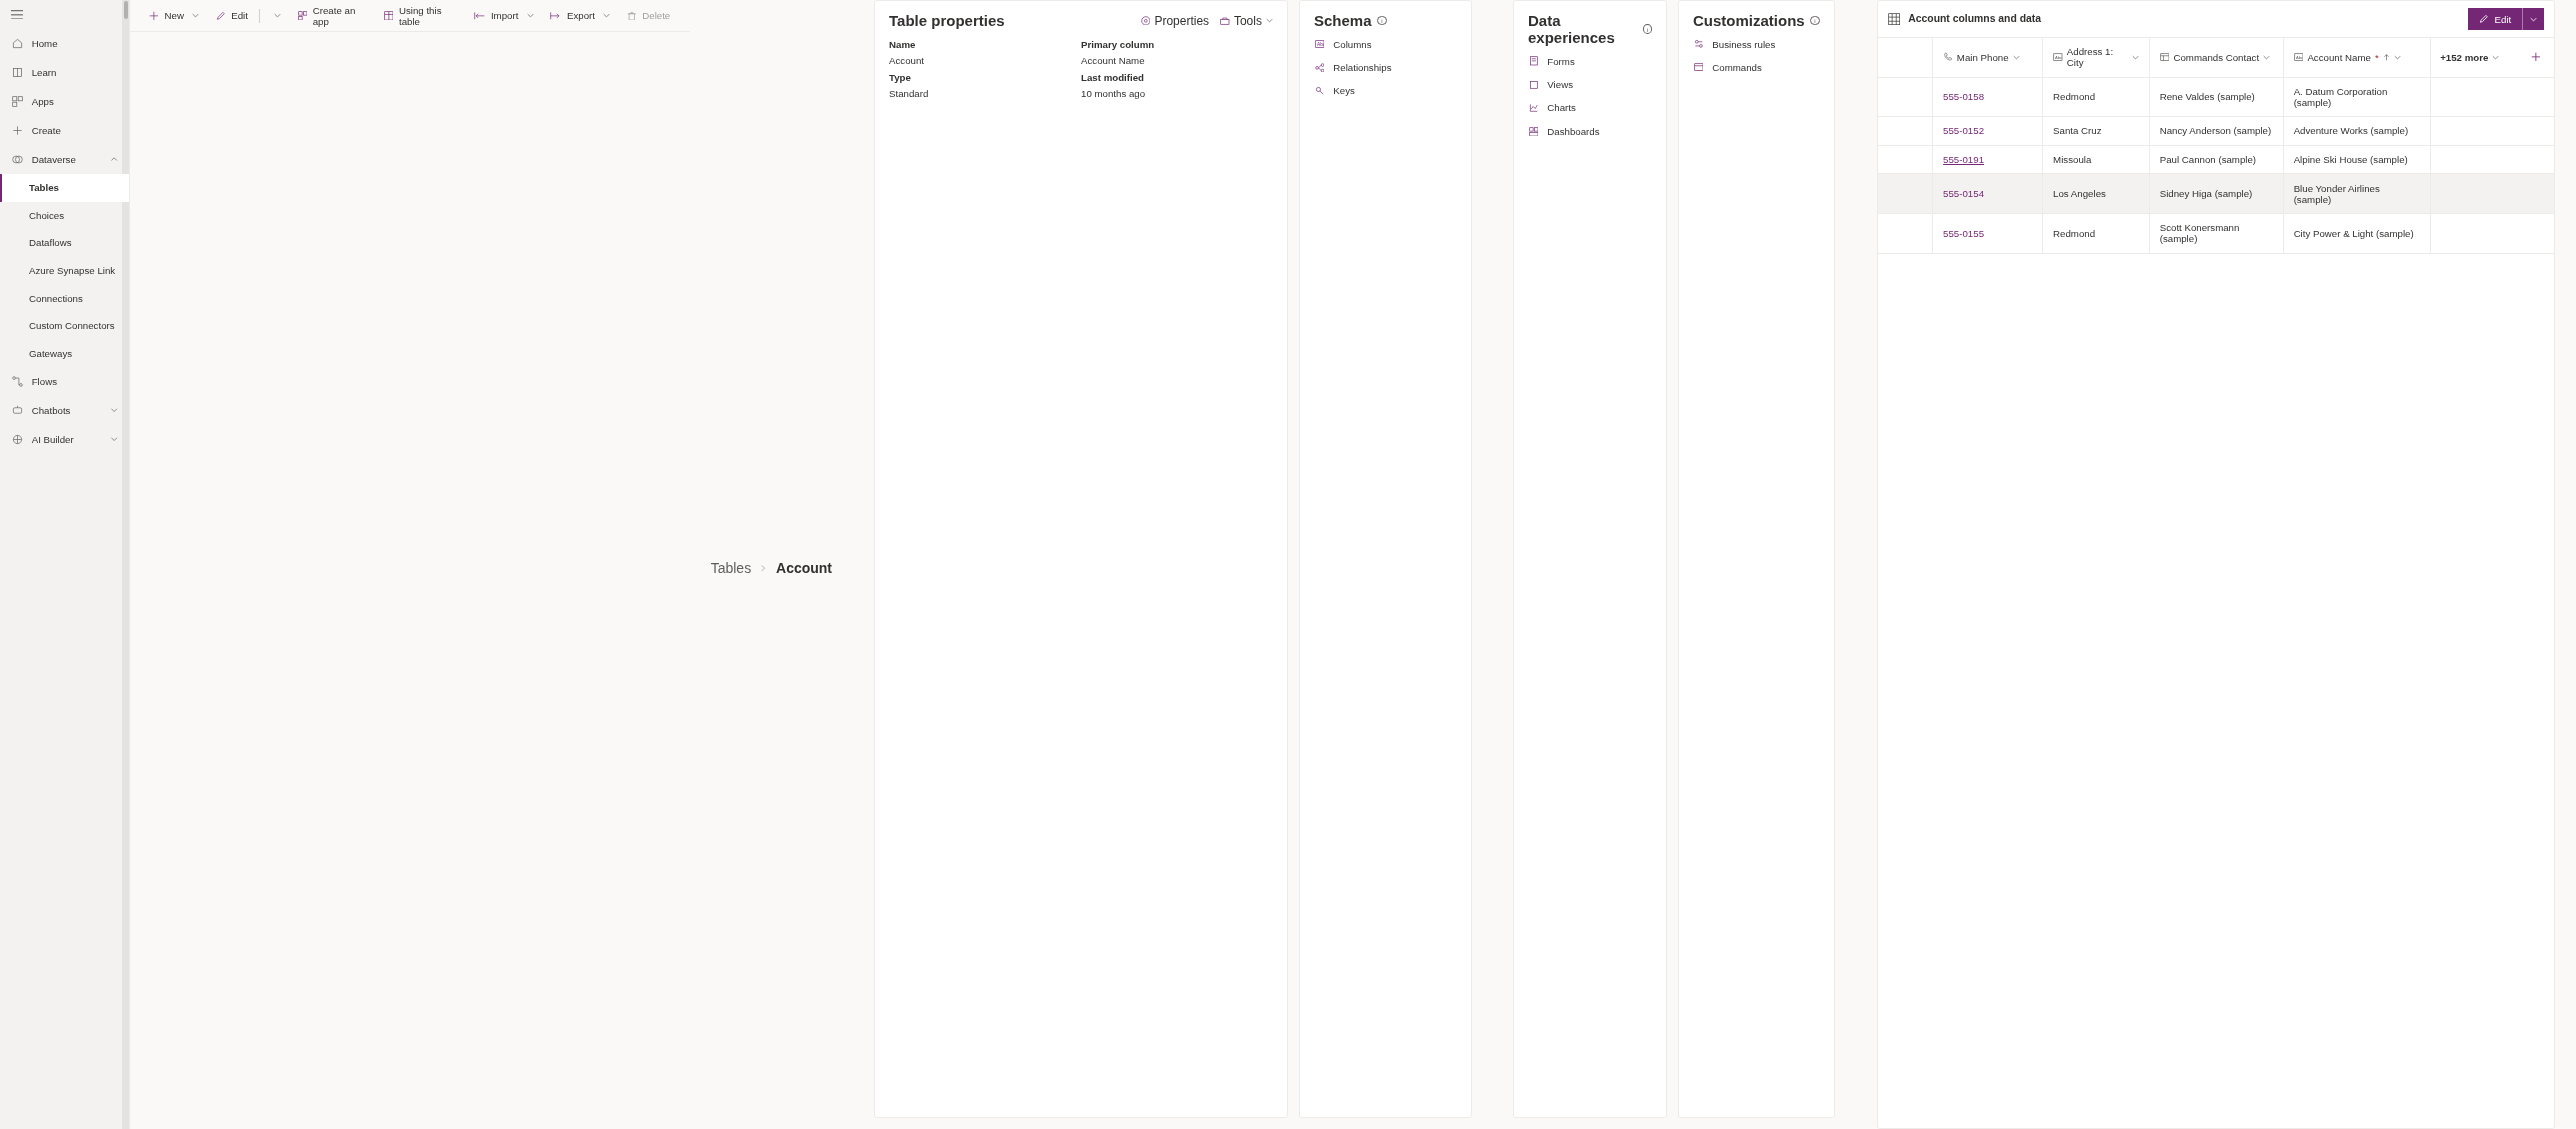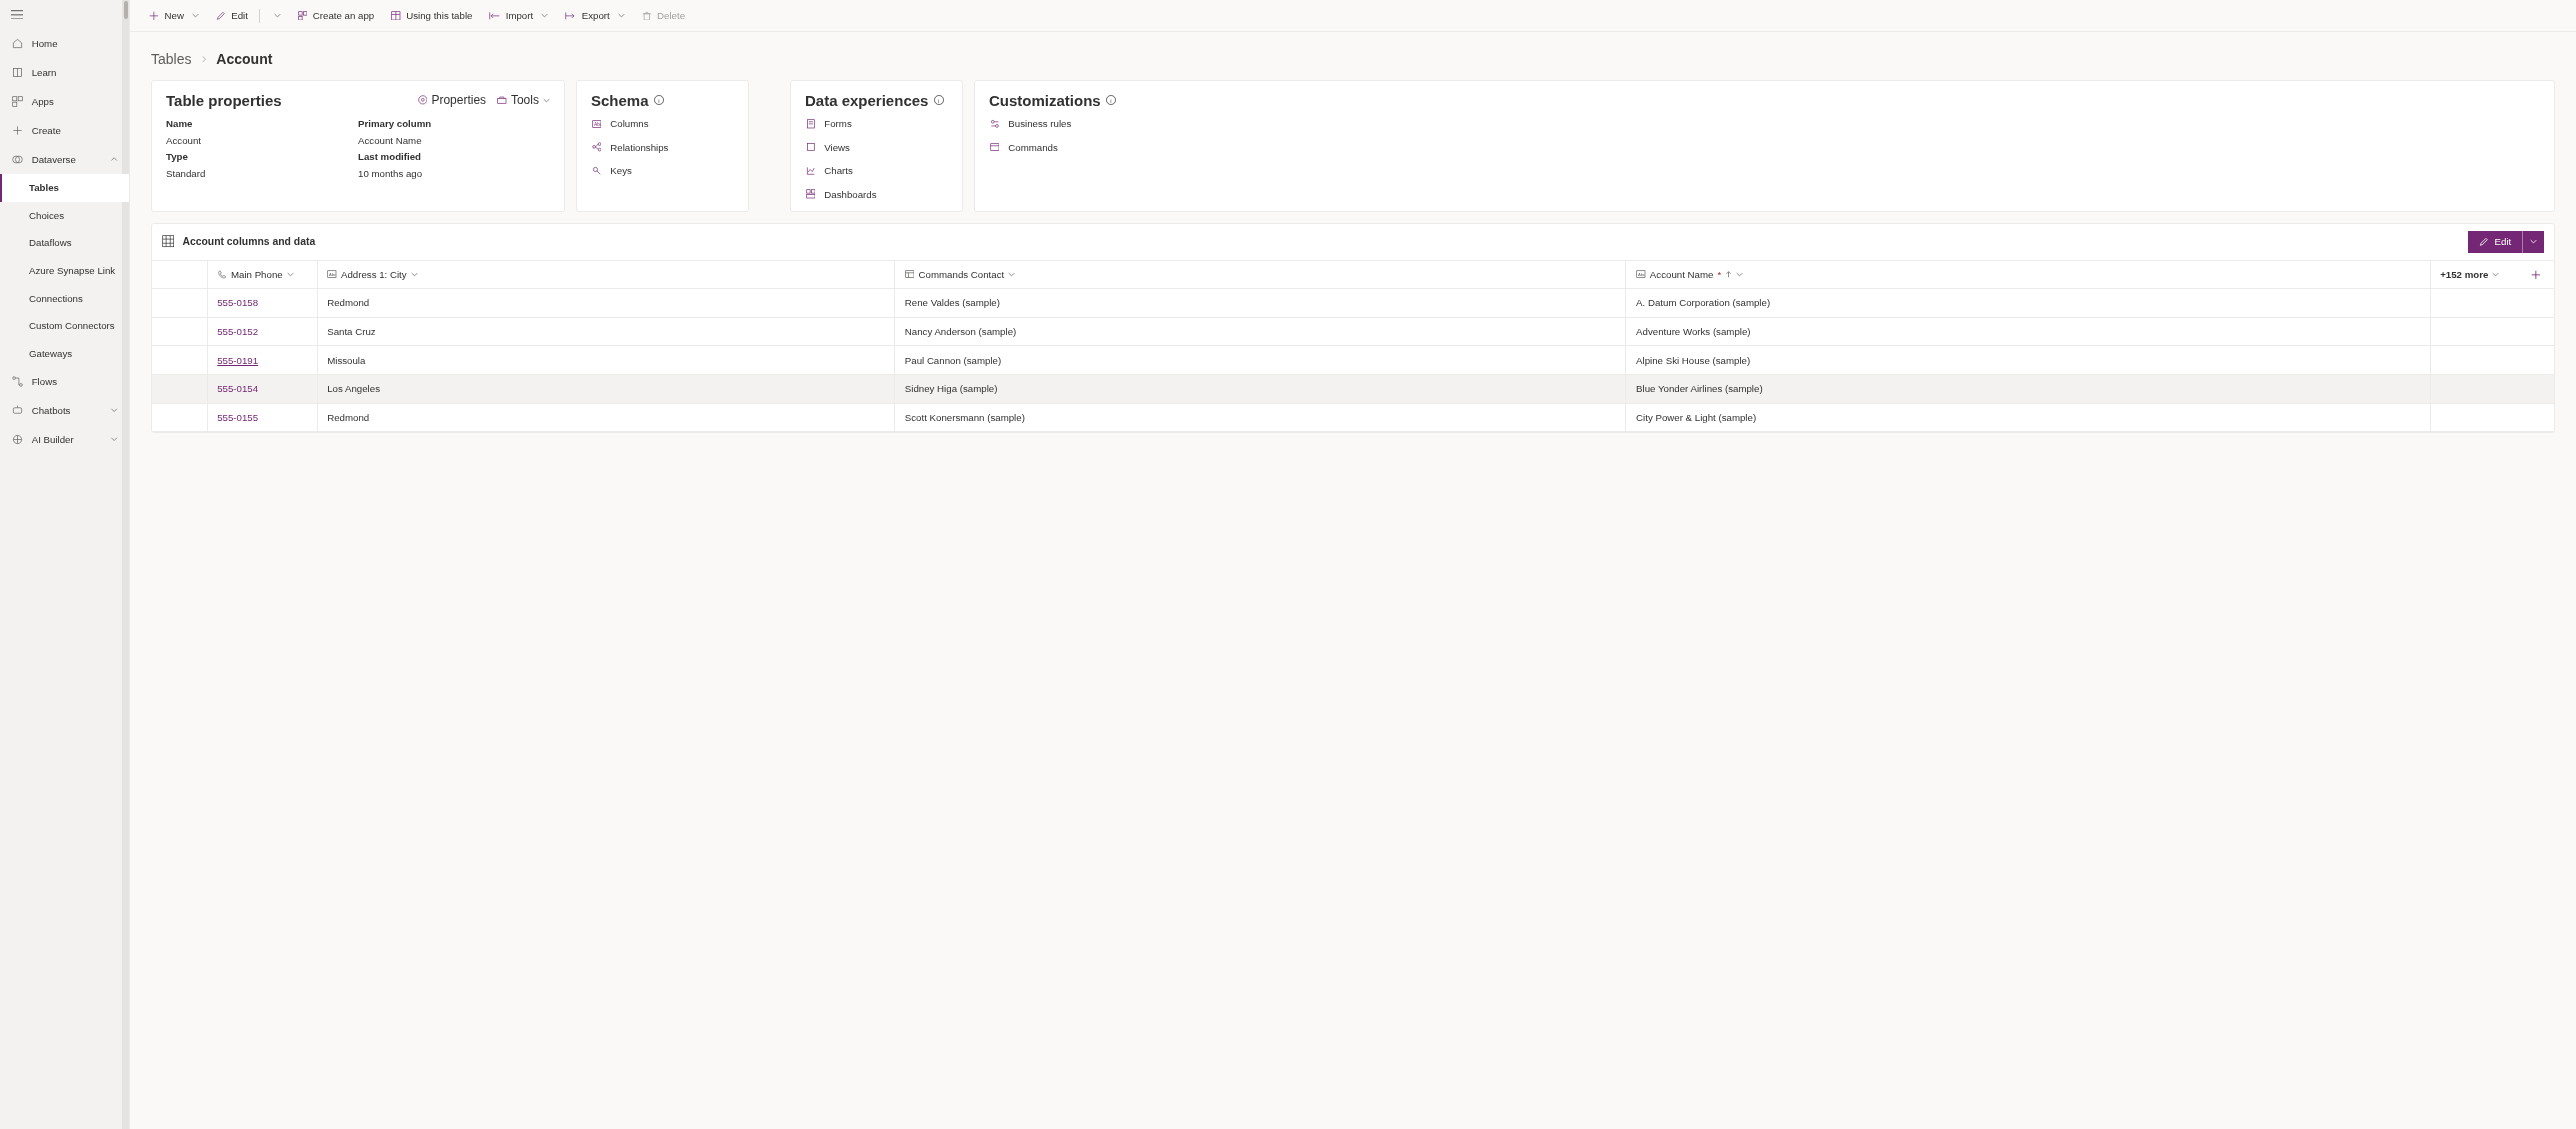--- a/index.html
+++ b/index.html
@@ -14,21 +14,21 @@
 .hamburger { padding: 9.7px 11px; cursor: pointer; }
 .hamburger svg { width: 12.4px; height: 9.7px; stroke: #605e5c; }
 .nav-item { display: flex; align-items: center; gap: 8.3px; padding: 8.3px 11px; cursor: pointer; color: #323130; font-size: 9.7px; position: relative; }
 .nav-item .icon { width: 12.4px; height: 12.4px; display: flex; align-items: center; justify-content: center; color: #605e5c; }
 .nav-item.expandable .chev { margin-left: auto; }
 .nav-sub { padding-left: 29px; }
 .nav-item.active { background: #ffffff; font-weight: 600; }
 .nav-item.active::before { content:''; position: absolute; left: 0; top: 0; bottom: 0; width: 2.1px; background: #742774; }
 
 
-.main { flex: 1; display: flex; flex-direction: column; background: #faf9f8; overflow: hidden; }
+.main { flex: 1; display: flex; flex-direction: row; background: #faf9f8; overflow: hidden; }
 
 
 .cmdbar { display: flex; align-items: center; gap: 2.8px; padding: 4.1px 12.4px; background: #faf9f8; border-bottom: 0.7px solid #edebe9; height: 32px; }
 .cmd { display: flex; align-items: center; gap: 5.5px; padding: 4.1px 7px; cursor: pointer; color: #323130; font-size: 9.7px; border-radius: 1.4px; }
 .cmd.disabled { color: #a19f9d; cursor: default; }
 .cmd .icon { color: #742774; display: flex; align-items: center; }
 .cmd.disabled .icon { color: #a19f9d; }
 .cmd-sep { width: 0.7px; height: 14px; background: #d2d0ce; margin: 0 1.4px; }
 .chev-down { margin-left: 2.8px; }
 
@@ -50,21 +50,21 @@
 
 .props-card { width: 414px; }
 .prop-grid { display: grid; grid-template-columns: 1fr 1fr; row-gap: 5.5px; }
 .prop-label { font-weight: 600; }
 .prop-value { color: #323130; }
 
 .link-list { display: flex; flex-direction: column; gap: 12.4px; margin-top: 2.8px; }
 .link-item { display: flex; align-items: center; gap: 8.3px; cursor: pointer; font-size: 9.7px; }
 .link-item .icon { color: #742774; width: 11px; height: 11px; display: flex; align-items: center; justify-content: center; }
 .schema-card { width: 173px; }
-.exp-card { width: 173px; margin-left: 30px; }
+.exp-card { width: 154px; margin-left: 30px; }
 .cust-card { flex: 1; min-width: 152px; }
 
 
 .data-section { margin: 0 21px; background: #fff; border: 0.7px solid #edebe9; border-radius: 2.8px; }
 .data-header { display: flex; align-items: center; padding: 7px 9.7px; border-bottom: 0.7px solid #edebe9; }
 .data-title { font-size: 10.4px; font-weight: 600; display: flex; align-items: center; gap: 8.3px; }
 .data-title .icon { width: 12.4px; height: 12.4px; }
 .edit-btn-group { margin-left: auto; display: flex; }
 .edit-btn { background: #742774; color: #fff; display: flex; align-items: center; gap: 5.5px; padding: 5.5px 11px; cursor: pointer; font-size: 9.7px; }
 .edit-btn.split { border-left: 0.7px solid rgba(255,255,255,0.4); padding: 5.5px 7px; }

